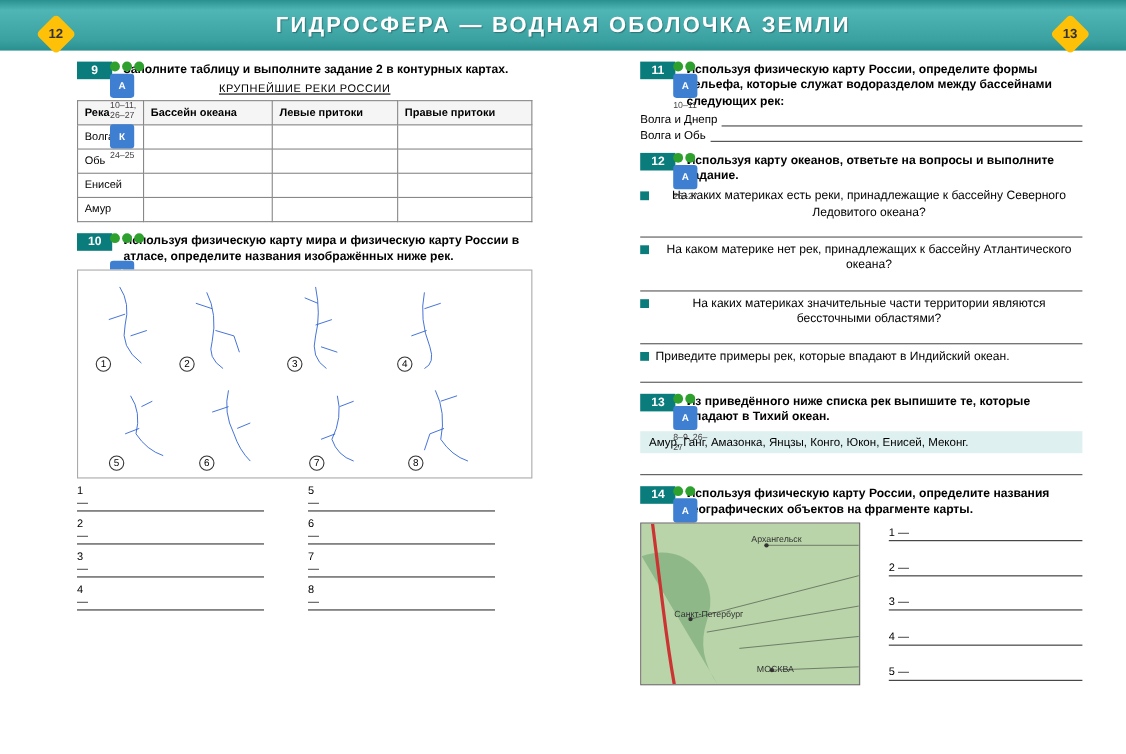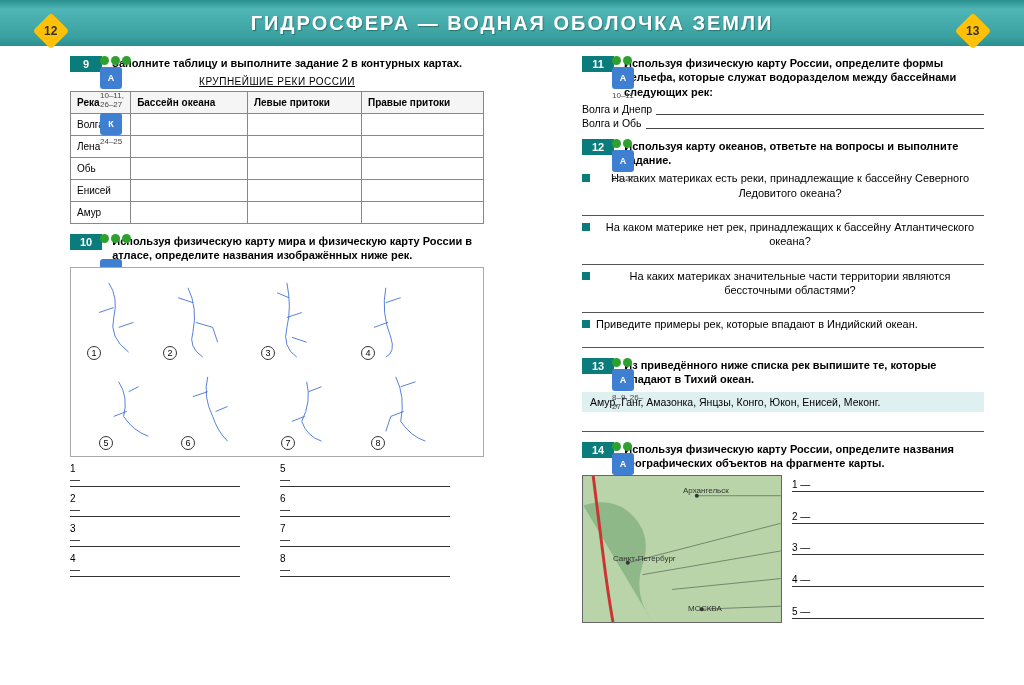--- a/index.html
+++ b/index.html
@@ -29,21 +29,21 @@
   .river-map { border: 1px solid #aaa; background: #fff; height: 190px; width: 100%; position: relative; margin-bottom: 6px; }
   .river-label { position: absolute; width: 14px; height: 14px; border: 1px solid #333; border-radius: 50%; background: #fff; display: flex; align-items: center; justify-content: center; font-size: 9px; }
   .blank-lines { display: flex; gap: 40px; font-size: 10px; }
   .blank-col div { border-bottom: 1px solid #333; margin-bottom: 6px; padding-bottom: 1px; width: 170px; }
   .blank-col span { display: inline-block; width: 14px; }
   .ruled { border-bottom: 1px solid #555; height: 14px; margin-bottom: 2px; }
   .q-item { display: flex; margin: 4px 0 2px; text-align: center; }
   .q-bullet { width: 8px; height: 8px; background: #0a7c7c; margin-right: 6px; margin-top: 3px; flex-shrink: 0; }
   .q-text { font-size: 11px; line-height: 1.3; }
   .rivers-list { background: #dff0f0; padding: 4px 8px; font-size: 10.5px; margin: 6px 0; }
-  .map-frag { display: flex; gap: 10px; margin-top: 4px; }
+  .map-frag { display: flex; gap: 26px; margin-top: 4px; }
   .map-box { width: 200px; height: 148px; border: 1px solid #666; background: linear-gradient(135deg, #a8c8a0 0%, #c8d898 40%, #a8c8a0 100%); position: relative; overflow: hidden; }
   .map-city { position: absolute; font-size: 8px; color: #333; }
   .map-lines { display: flex; flex-direction: column; justify-content: space-between; flex: 1; padding: 4px 0; }
   .map-lines div { border-bottom: 1px solid #333; font-size: 10px; padding-bottom: 1px; }
   .map-lines span { display: inline-block; width: 20px; }
   .fill-line { display: flex; font-size: 10.5px; margin-bottom: 2px; }
   .fill-line .label { white-space: nowrap; margin-right: 4px; }
   .fill-line .line { flex: 1; border-bottom: 1px solid #444; }
   .section { position: relative; margin-bottom: 10px; }
   svg.river-svg { width: 100%; height: 100%; }
@@ -87,26 +87,20 @@
             <tr>
           <th>Река</th>
           <th>Бассейн океана</th>
           <th>Левые притоки</th>
           <th>Правые притоки</th>
         </tr>
           </thead>
         <tbody>
           <tr>
               <td>Волга</td>
-              <td></td>
-              <td></td>
-              <td></td>
-            </tr>
-          <tr>
-              <td>Лена</td>
               <td></td>
               <td></td>
               <td></td>
             </tr>
           <tr>
               <td>Обь</td>
               <td></td>
               <td></td>
               <td></td>
             </tr>

